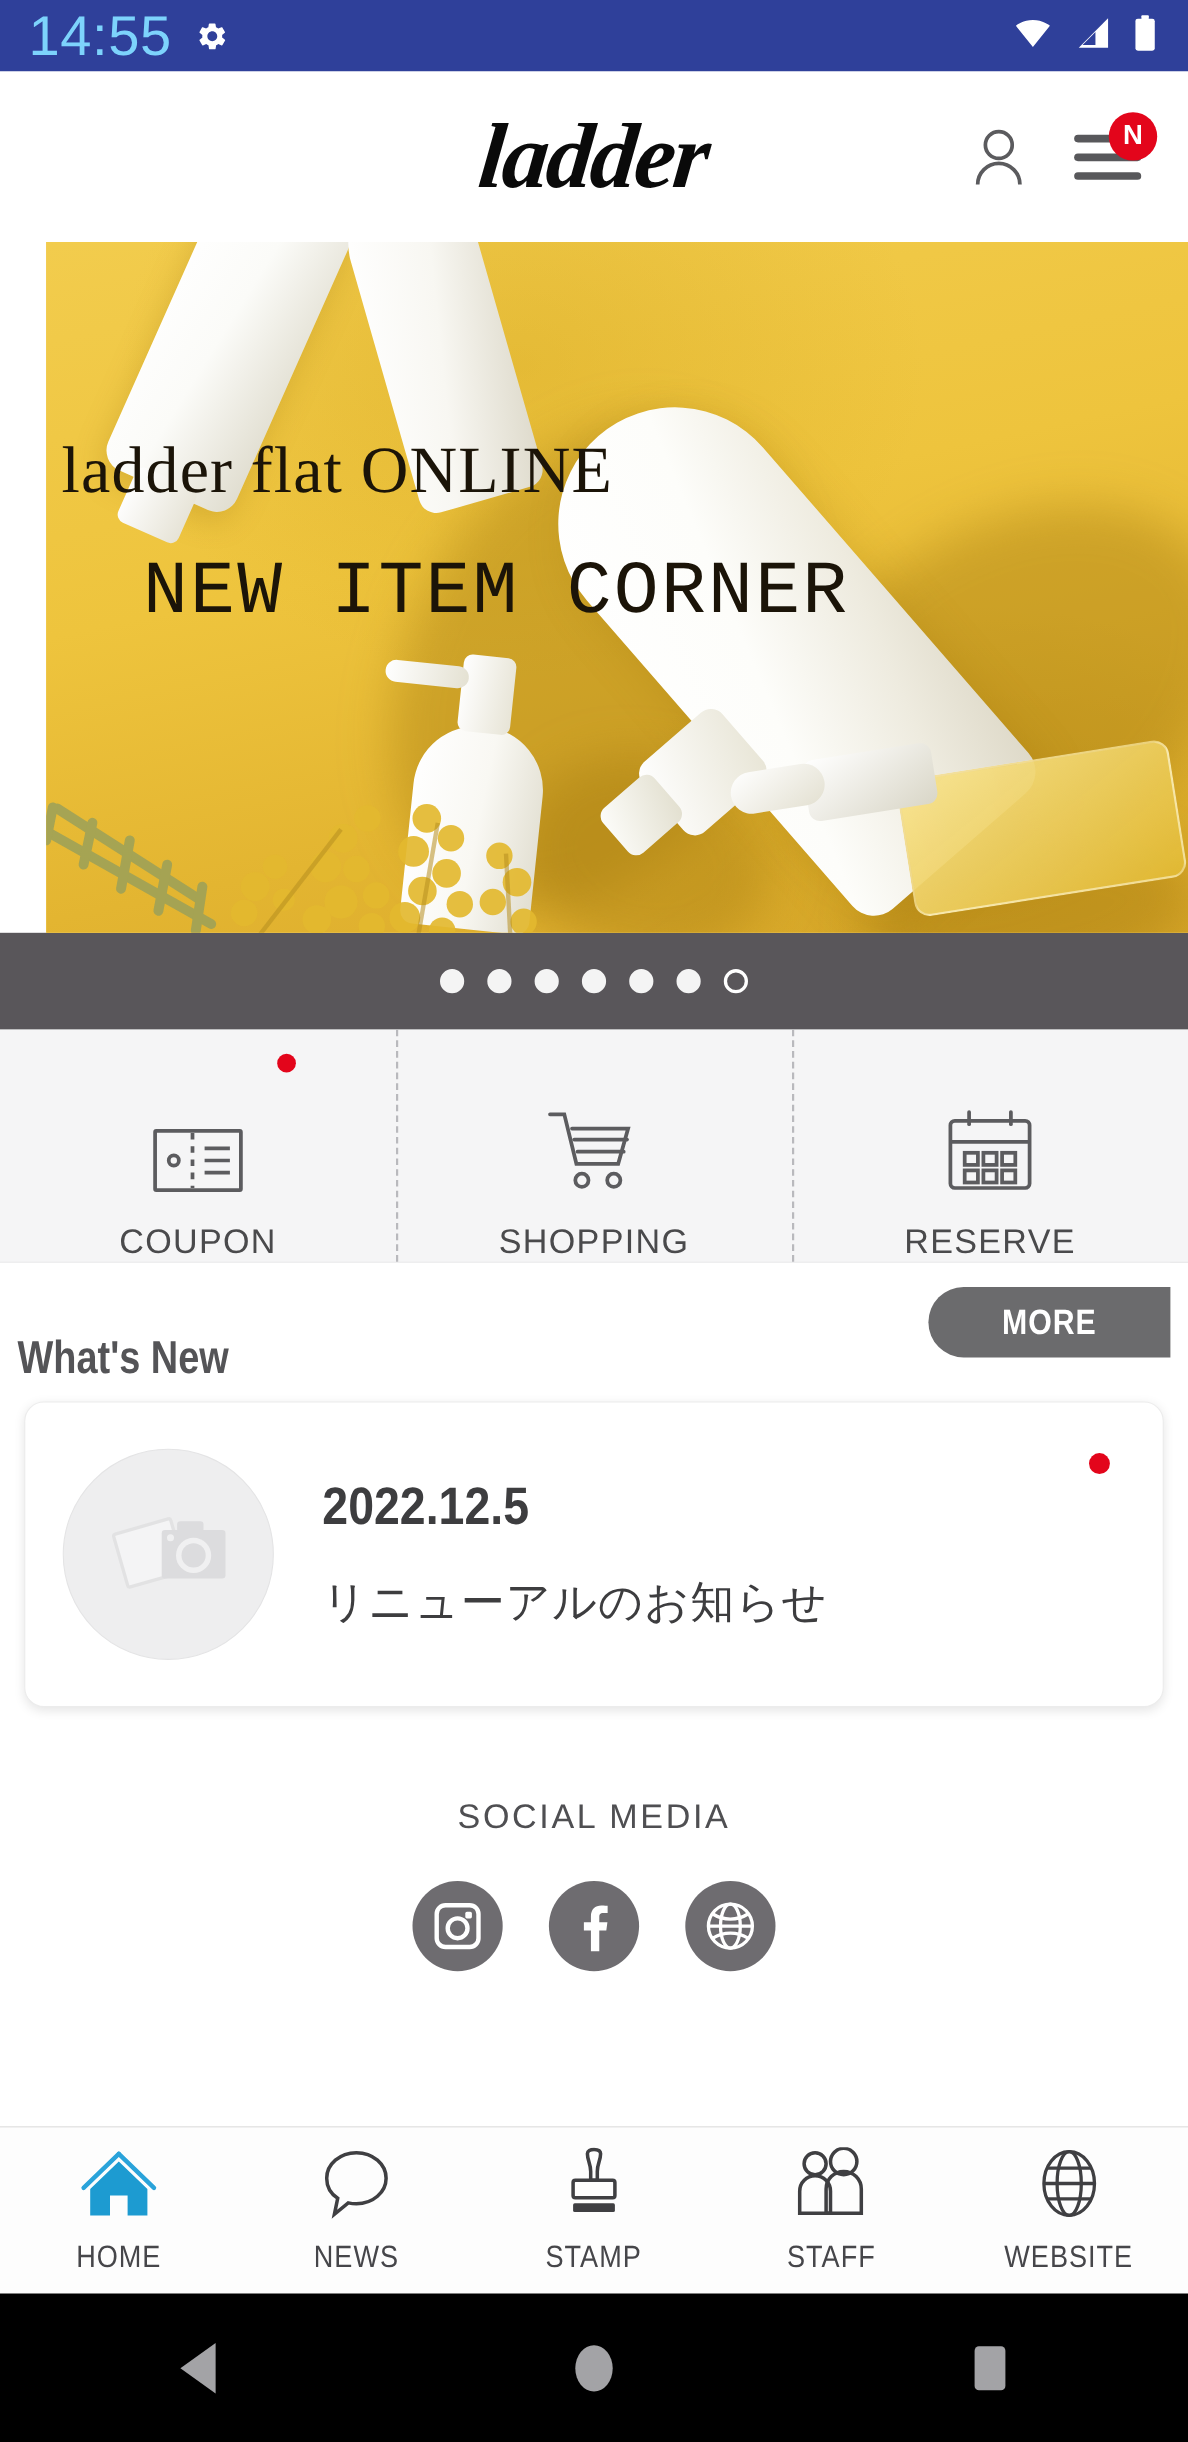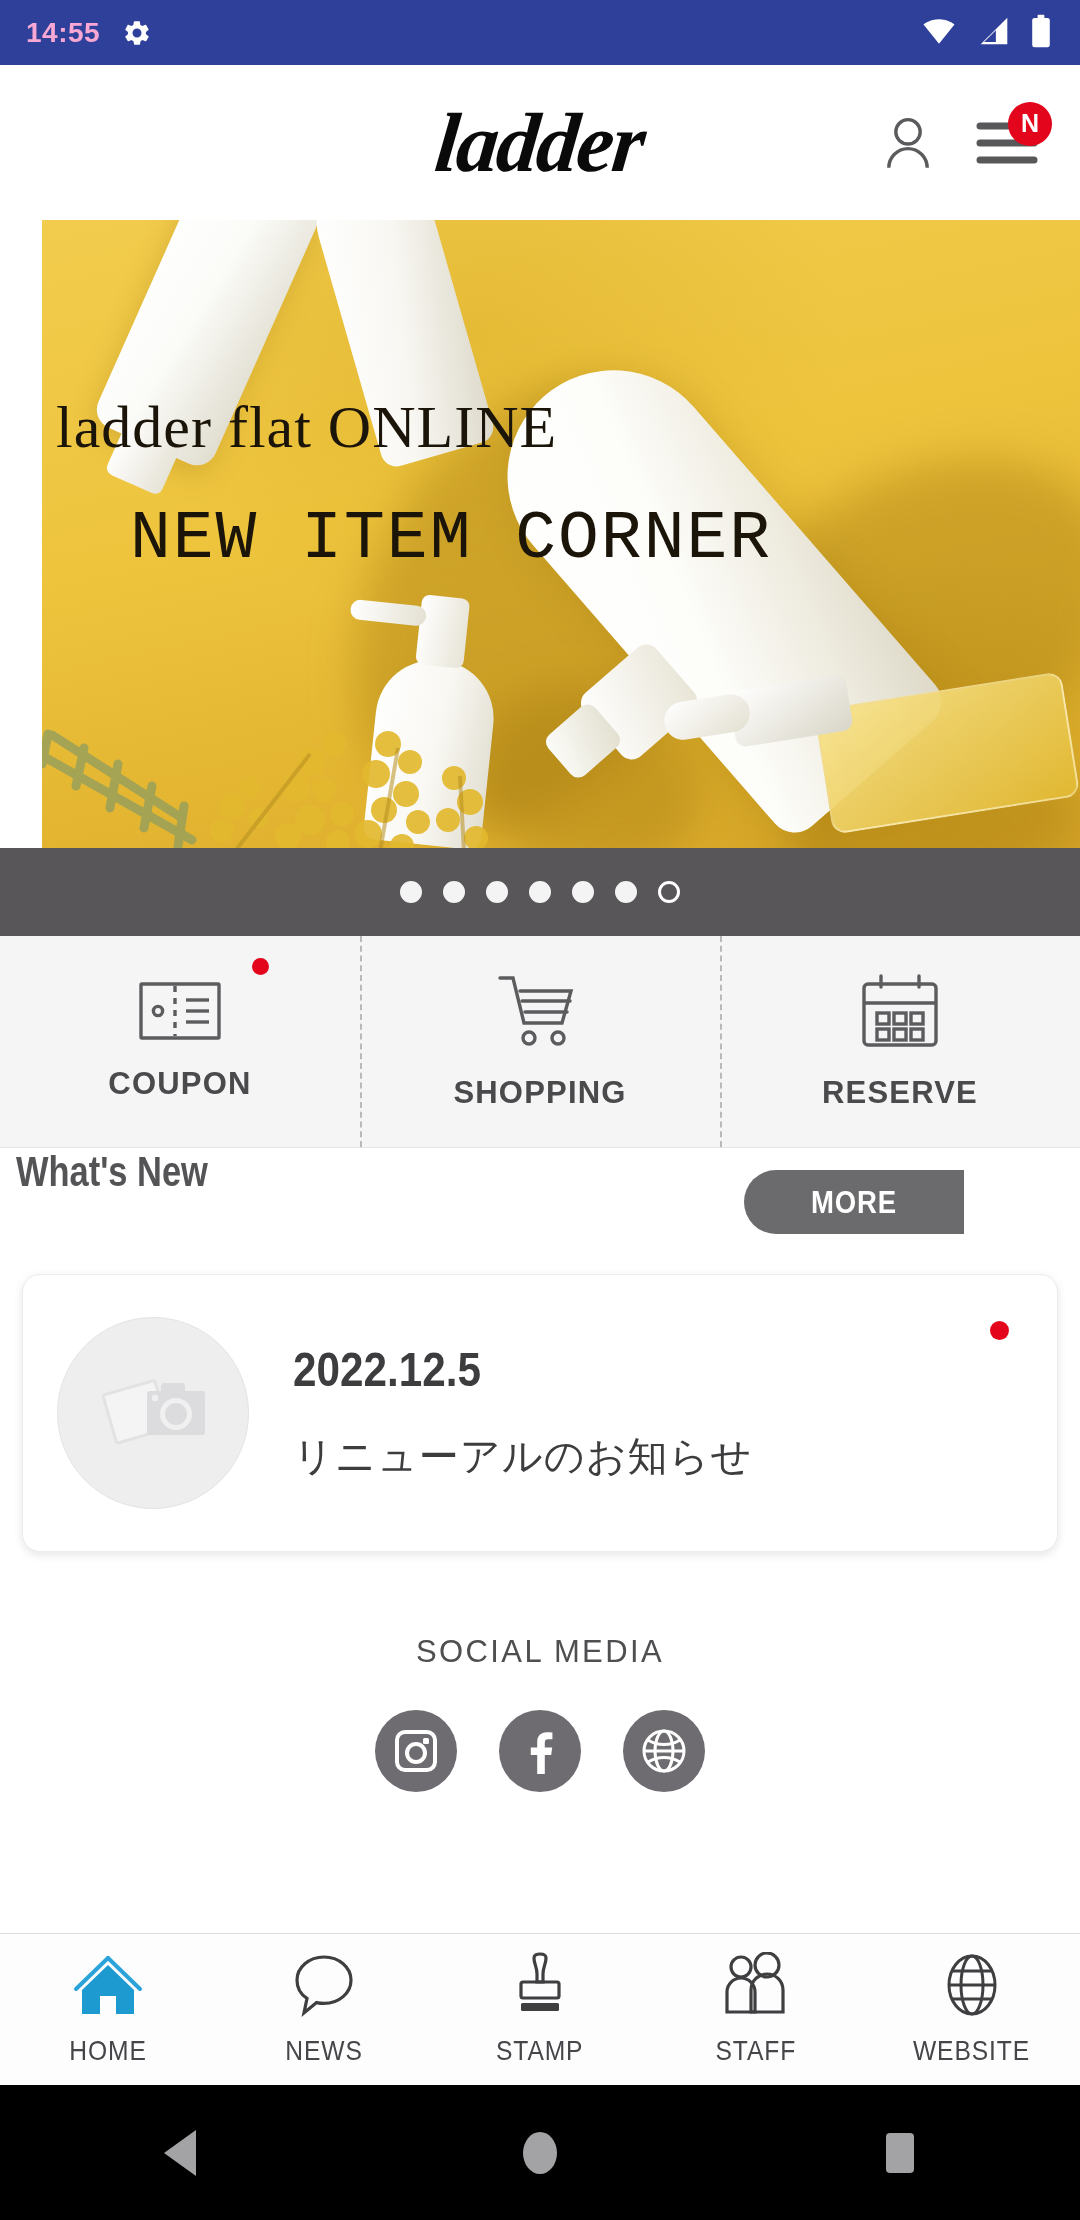--- a/index.html
+++ b/index.html
@@ -14,21 +14,21 @@
   
   .status-bar{
     height:65px; width:1080px;
     background:#2f409a;
     display:flex; align-items:center;
     padding:0 26px;
     position:relative;
   }
   .status-left{ display:flex; align-items:center; gap:22px; }
   .status-time{
-    color:#f9a8d4; font-size:28px; font-weight:700;
+    color:#7dd3fc; font-size:51px; font-weight:400;
     letter-spacing:0.5px; line-height:1;
   }
   .gear-icon{ width:30px; height:30px; display:block; }
   .status-right{
     margin-left:auto; display:flex; align-items:center; gap:14px;
   }
   .sb-ico{ display:block; }
 
   
   .app-header{
@@ -195,42 +195,41 @@
   
   .quick-actions{
     width:1080px; height:212px;
     background:#f5f5f6;
     display:flex;
     border-bottom:1px solid #e6e6e8;
   }
   .qa-tile{
     flex:1; position:relative;
     display:flex; flex-direction:column;
-    align-items:center; justify-content:center;
+    align-items:center; justify-content:flex-end;
     gap:22px;
-    font-weight:bold;
   }
   .qa-tile + .qa-tile::before{
     content:""; position:absolute; left:0; top:0; bottom:0;
     border-left:2px dashed #b9b9bd;
   }
   .qa-icon{ display:block; }
   .qa-label{
     font-size:31px; color:#4a4a4c; letter-spacing:1.2px;
   }
   .qa-dot{
     position:absolute; top:22px; left:50%; margin-left:72px;
     width:17px; height:17px; border-radius:50%;
     background:#e3051b;
   }
 
   
   .section-head{
-    width:964px; height:110px;
-    display:flex; align-items:flex-start;
+    width:1064px; height:110px;
+    display:flex; align-items:flex-end;
     position:relative; background:#ffffff;
   }
   .section-title{
     font-size:42px; font-weight:700; color:#545457;
     margin-left:16px; letter-spacing:0px;
     transform:scaleX(.82); transform-origin:left center;
   }
   .more-btn{
     position:absolute; right:0; top:22px;
     height:64px; width:220px;

